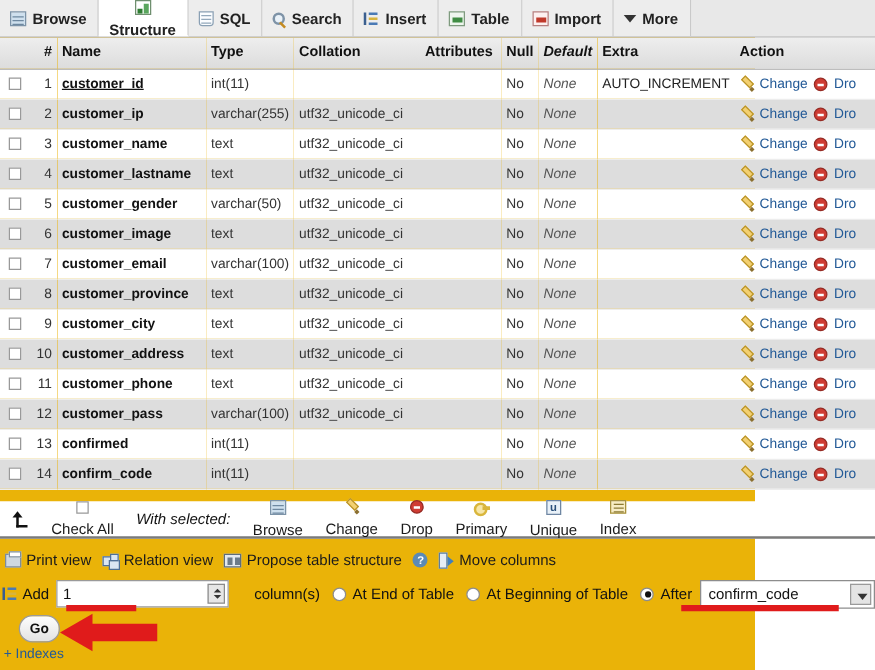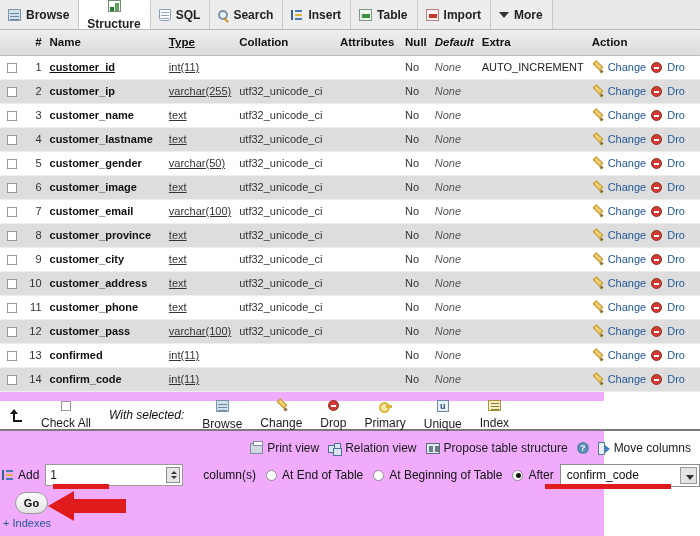--- a/index.html
+++ b/index.html
@@ -5,21 +5,21 @@
   * { box-sizing: border-box; }
   html, body {
     margin: 0; padding: 0;
     width: 700px; height: 536px;
     overflow: hidden;
     background: #fff;
     font-family: "Liberation Sans", sans-serif;
     font-size: 11px;
     color: #000;
   }
-  #root { position: relative; width: 604px; height: 536px; background: #f0abfc; }
+  #root { position: relative; width: 604px; height: 536px; background: #eab308; }
 
   
   .tabbar {
     position: absolute; left: 0; top: 0; width: 700px; height: 30px;
     background: #e8e8e8;
     border-bottom: 1px solid #b8b8b8;
     display: flex; align-items: stretch;
   }
   .tab {
     display: flex; align-items: center; gap: 5px;
@@ -70,21 +70,21 @@
     background: linear-gradient(#eeeeee, #dcdcdc);
     border-bottom: 1px solid #bdbdbd;
     font-weight: bold; color: #111; font-size: 11.5px; height: 25px;
   }
   .stbl tbody tr.odd  { background: #ffffff; }
   .stbl tbody tr.even { background: #dddddd; }
   .stbl tbody td { border-bottom: 1px solid #ededed; }
   .c-chk   { width: 26px; text-align: center !important; }
   .c-num   { width: 22px; text-align: right !important; color:#333; }
   .c-name  { width: 122px; font-weight: bold; color:#111; }
-  .c-type  { width: 66px; color:#333;text-decoration:underline; }
+  .c-type  { width: 66px; color:#333; }
   .c-coll  { width: 104px; color:#333; }
   .c-attr  { width: 66px; color:#333; }
   .c-null  { width: 28px; color:#333; }
   .c-def   { width: 46px; color:#555; font-style: italic; }
   .c-extra { width: 104px; color:#222; }
   .c-act   { width: 116px; }
   .pk { text-decoration: underline; }
 
   .chk {
     display:inline-block; width:10px; height:10px; border:1px solid #999; background:#fff;
@@ -118,21 +118,21 @@
   .ic-primary:before { content:""; position:absolute; left:0; top:2px; width:7px; height:7px; border:2px solid #d9b63c;
      border-radius:50%; background:#f6e6a8; }
   .ic-primary:after { content:""; position:absolute; right:0; top:5px; width:6px; height:3px; background:#d9b63c; }
   .ic-unique { width:12px; height:12px; border:1px solid #6f86a3; background:#e9f1f8; flex:none;
      font-size:9px; line-height:10px; text-align:center; color:#2a4f7a; font-weight:bold; }
   .ic-index { width:13px; height:11px; border:1px solid #a8923f; background:#f7ecc4; flex:none; position:relative; }
   .ic-index:after { content:""; position:absolute; left:2px; top:2px; width:8px; height:1px; background:#8c7a33;
      box-shadow: 0 3px 0 0 #8c7a33, 0 6px 0 0 #8c7a33; }
 
   
-  .viewsbar { position:absolute; left:0; top:437px; width:700px; height:22px; display:flex; align-items:center; gap:0;justify-content:flex-end; }
+  .viewsbar { position:absolute; left:0; top:437px; width:700px; height:22px; display:flex; align-items:center; gap:0; }
   .viewsbar .it { display:flex; align-items:center; gap:4px; font-size:12px; color:#1b1b1b; padding-right:9px; cursor:pointer; }
   .viewsbar .it:first-child { padding-left:4px; }
   .ic-print { width:13px; height:11px; position:relative; flex:none; background:#cfd8e0; border:1px solid #7d8d9c; }
   .ic-print:before { content:""; position:absolute; left:2px; top:-3px; width:8px; height:3px; background:#fff; border:1px solid #7d8d9c; }
   .ic-relation { width:13px; height:11px; position:relative; flex:none; }
   .ic-relation:before { content:""; position:absolute; left:0; top:2px; width:5px; height:6px; border:1px solid #4f7097; background:#dbe6f2; }
   .ic-relation:after { content:""; position:absolute; right:0; top:0; width:5px; height:4px; border:1px solid #4f7097; background:#dbe6f2;
      box-shadow: 0 6px 0 0 #dbe6f2, 0 6px 0 1px #4f7097; }
   .ic-propose { width:14px; height:11px; position:relative; flex:none; border:1px solid #5d6d7c; background:#e3e9ef; }
   .ic-propose:after { content:""; position:absolute; left:2px; top:2px; width:4px; height:6px; background:#6b7b8a;

